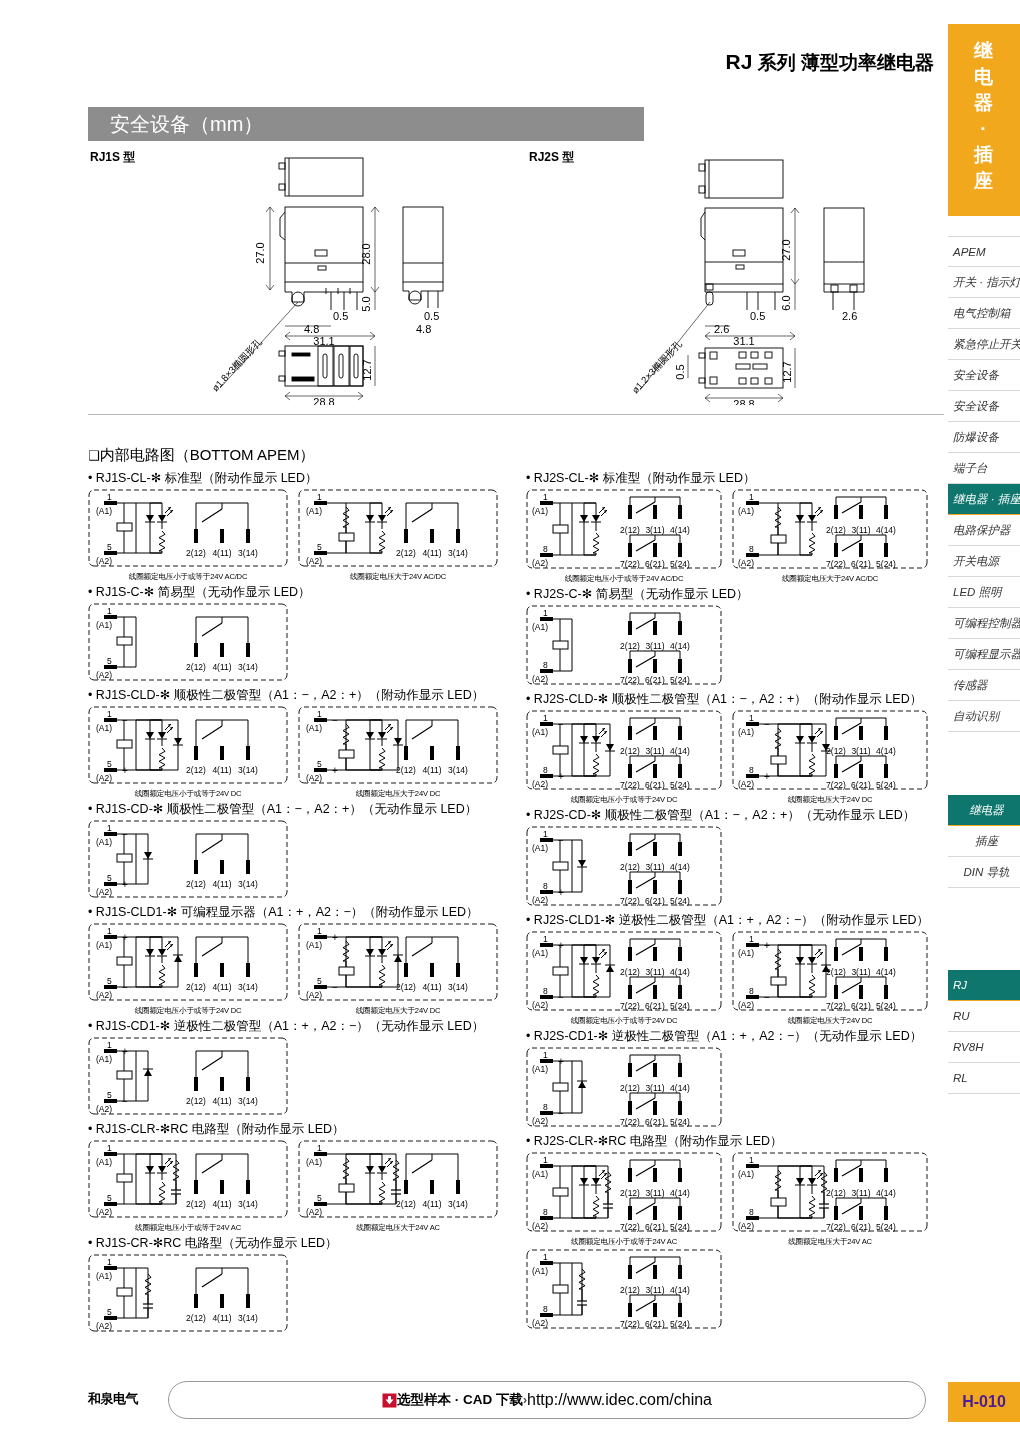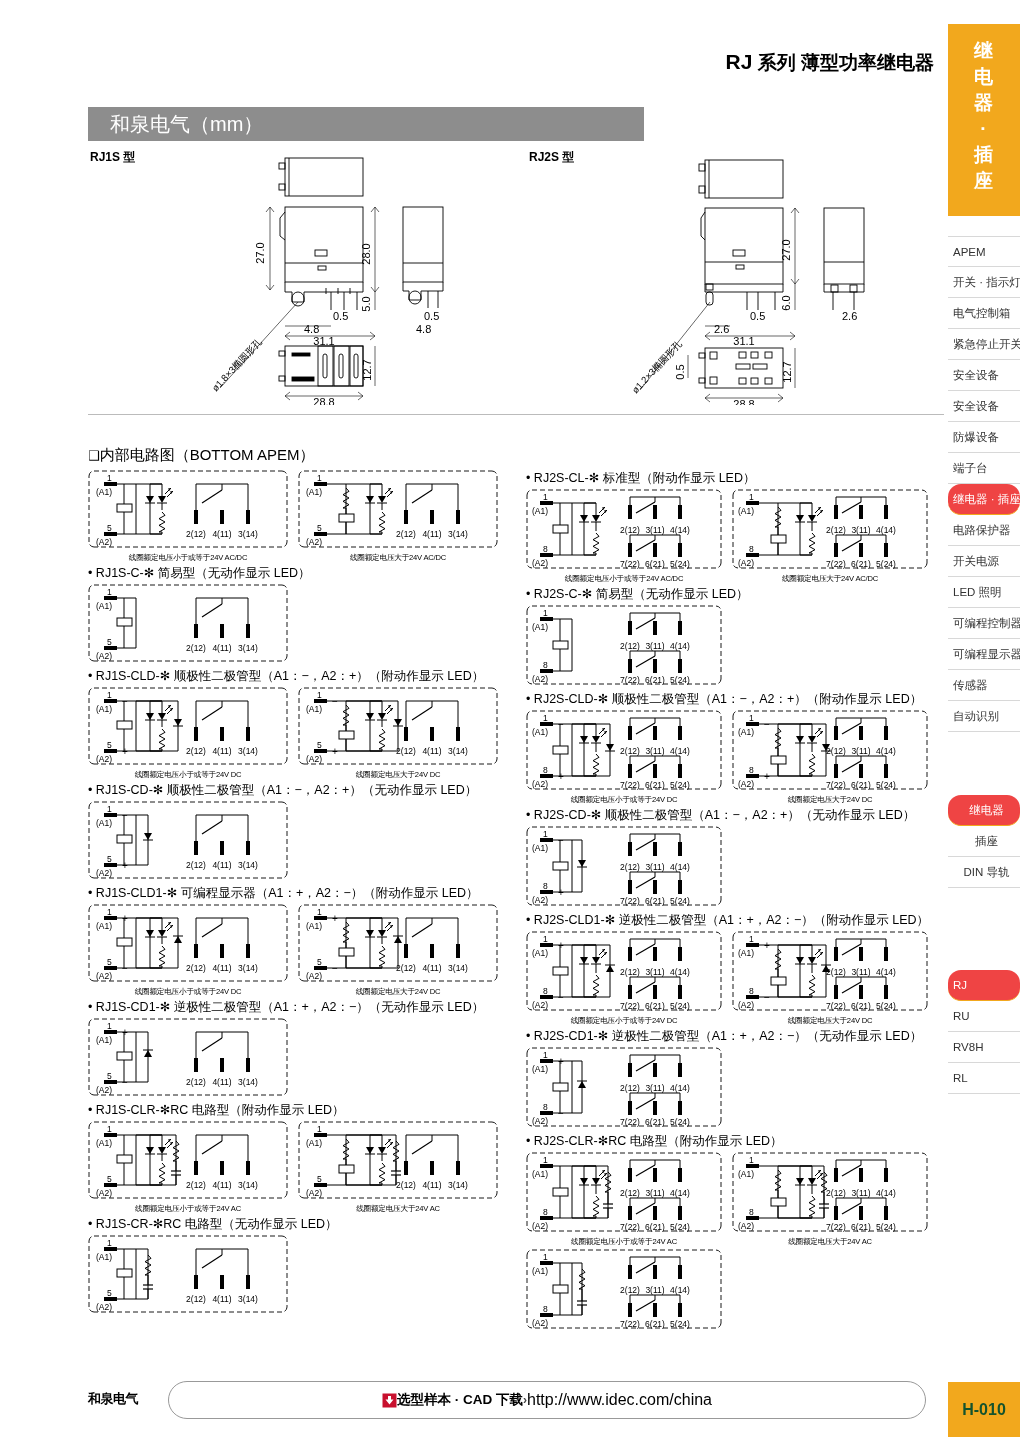--- a/index.html
+++ b/index.html
@@ -16,31 +16,31 @@
 
   
   .sidebar { position:absolute; left:948px; top:0; width:72px; height:1442px; }
   .sb-brand {
     position:absolute; left:0; top:24px; width:72px; height:192px;
     background:#F2A81D; color:#fff;
     font-size:19px; line-height:26px; font-weight:700;
     text-align:center; padding-top:14px; letter-spacing:1px;
   }
   .sb-brand span { display:block; }
-  .sb-list { position:absolute; left:0; width:72px; }
+  .sb-list { position:absolute; left:0; width:72px;font-style:italic; }
   .sb-item {
     height:31px; line-height:31px; font-size:11.5px; color:#333;
     border-bottom:1px solid #d8d8d8; padding-left:5px; white-space:nowrap;
     overflow:hidden;
   }
   .sb-item.top { border-top:1px solid #d8d8d8; }
-  .sb-item.active { background:#ef4444; color:#fff; border-bottom-color:#F2A81D;border-radius:13px; }
+  .sb-item.active { background:#0f766e; color:#fff; border-bottom-color:#F2A81D; }
   .page-tag {
-    position:absolute; left:0; top:1382px; width:72px; height:55px;
-    background:#F2A81D; color:#14532d; font-size:16px; font-weight:700;
+    position:absolute; left:0; top:1382px; width:72px; height:40px;
+    background:#F2A81D; color:#4c1d95; font-size:16px; font-weight:700;
     display:flex; align-items:center; justify-content:center;
   }
 
   
   .pg-title {
     position:absolute; right:86px; top:50px;
     font-size:19px; font-weight:700; white-space:nowrap;
   }
   .pg-title .rj { font-size:21px; }
 
@@ -138,21 +138,21 @@
       <div class="sb-item">RV8H</div>
       <div class="sb-item">RL</div>
     </div>
   <div class="page-tag">H-010</div>
 </div>
 
 <div class="pg-title">
   <span class="rj">RJ</span><span> 系列 薄型功率继电器</span>
 </div>
 
-<div class="bar">和泉电气（mm）</div>
+<div class="bar">安全设备（mm）</div>
 
 <div class="type-label" style="left:90px; top:149px;">RJ1S 型</div>
 <div class="type-label" style="left:529px; top:149px;">RJ2S 型</div>
 
 <div class="dimwrap" style="left:200px; top:150px;">
 <svg width="310" height="255" viewBox="0 0 310 255">
   <g stroke="#000" fill="none" stroke-width="0.9">
 
     <rect x="85" y="8" width="78" height="38"></rect>
     <rect x="79" y="13" width="6" height="6"></rect>
@@ -317,20 +317,21 @@
 </div>
 
 <div class="rule" style="top:414px;"></div>
 
 <div class="sec-head">
   <span class="box">❑</span><span>内部电路图（BOTTOM APEM）</span>
 </div>
 
 <div class="col colL" id="colRJ1S" style="top:470px;">
     <div class="row">
+      <div class="row-title">• RJ1S-CL-✻ 标准型（附动作显示 LED）</div>
       <div class="boxes">
         <div class="cktbox"><svg width="200" height="78" viewBox="0 0 200 78">
             <g>
               <path d="M6 1 L194 1 M199 6 L199 72 M194 77 L6 77 M1 72 L1 6 M1 6 A5 5 0 0 1 6 1 M194 1 A5 5 0 0 1 199 6 M199 72 A5 5 0 0 1 194 77 M6 77 A5 5 0 0 1 1 72" fill="none" stroke="#000" stroke-width="0.9" stroke-dasharray="5 3"></path>
               <rect x="16" y="12" width="13" height="4" fill="#000"></rect>
               <text x="19" y="11" font-size="8.5" font-family="Liberation Sans, sans-serif" fill="#000">1</text>
               <text x="8" y="25" font-size="8.5" font-family="Liberation Sans, sans-serif" fill="#000">(A1)</text>
               <rect x="16" y="62" width="13" height="4" fill="#000"></rect>
               <text x="19" y="61" font-size="8.5" font-family="Liberation Sans, sans-serif" fill="#000">5</text>
               <text x="8" y="75" font-size="8.5" font-family="Liberation Sans, sans-serif" fill="#000">(A2)</text>

